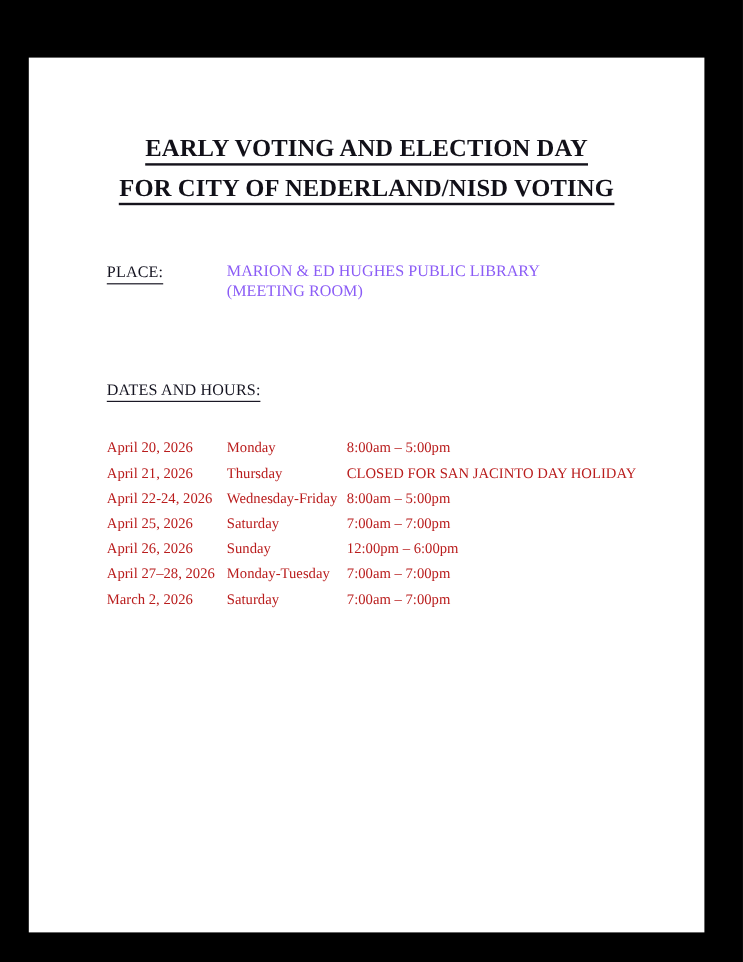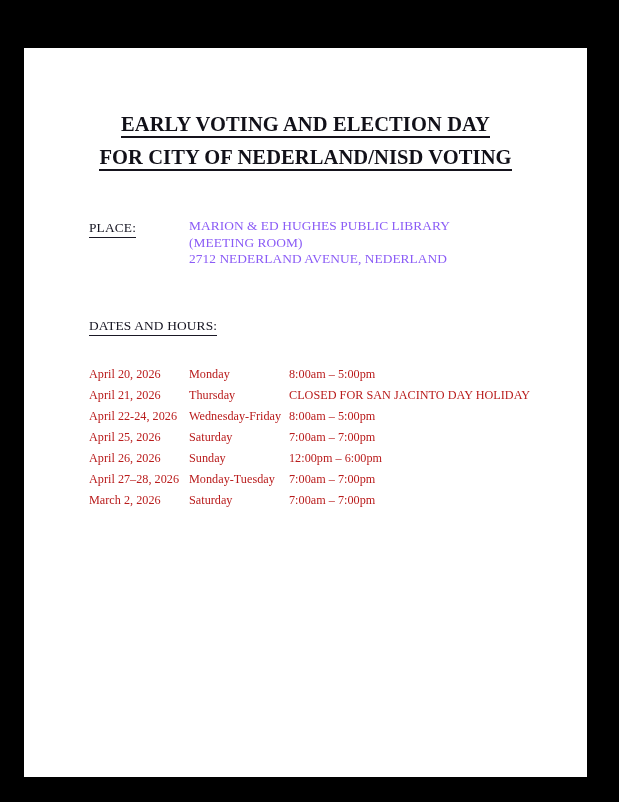--- a/index.html
+++ b/index.html
@@ -127,21 +127,20 @@
     </div>
 
     <div class="place-section">
       <div class="place-row">
         <div class="place-label-cell">
           <span class="section-heading">PLACE:</span>
         </div>
         <div class="place-value-cell">
           <div>MARION &amp; ED HUGHES PUBLIC LIBRARY</div>
           <div>(MEETING ROOM)</div>
-          <div>2712 NEDERLAND AVENUE, NEDERLAND</div>
         </div>
       </div>
     </div>
 
     <div class="dates-section">
       <span class="section-heading">DATES AND HOURS:</span>
 
       <table class="dates-table">
         <tbody>
           <tr>

